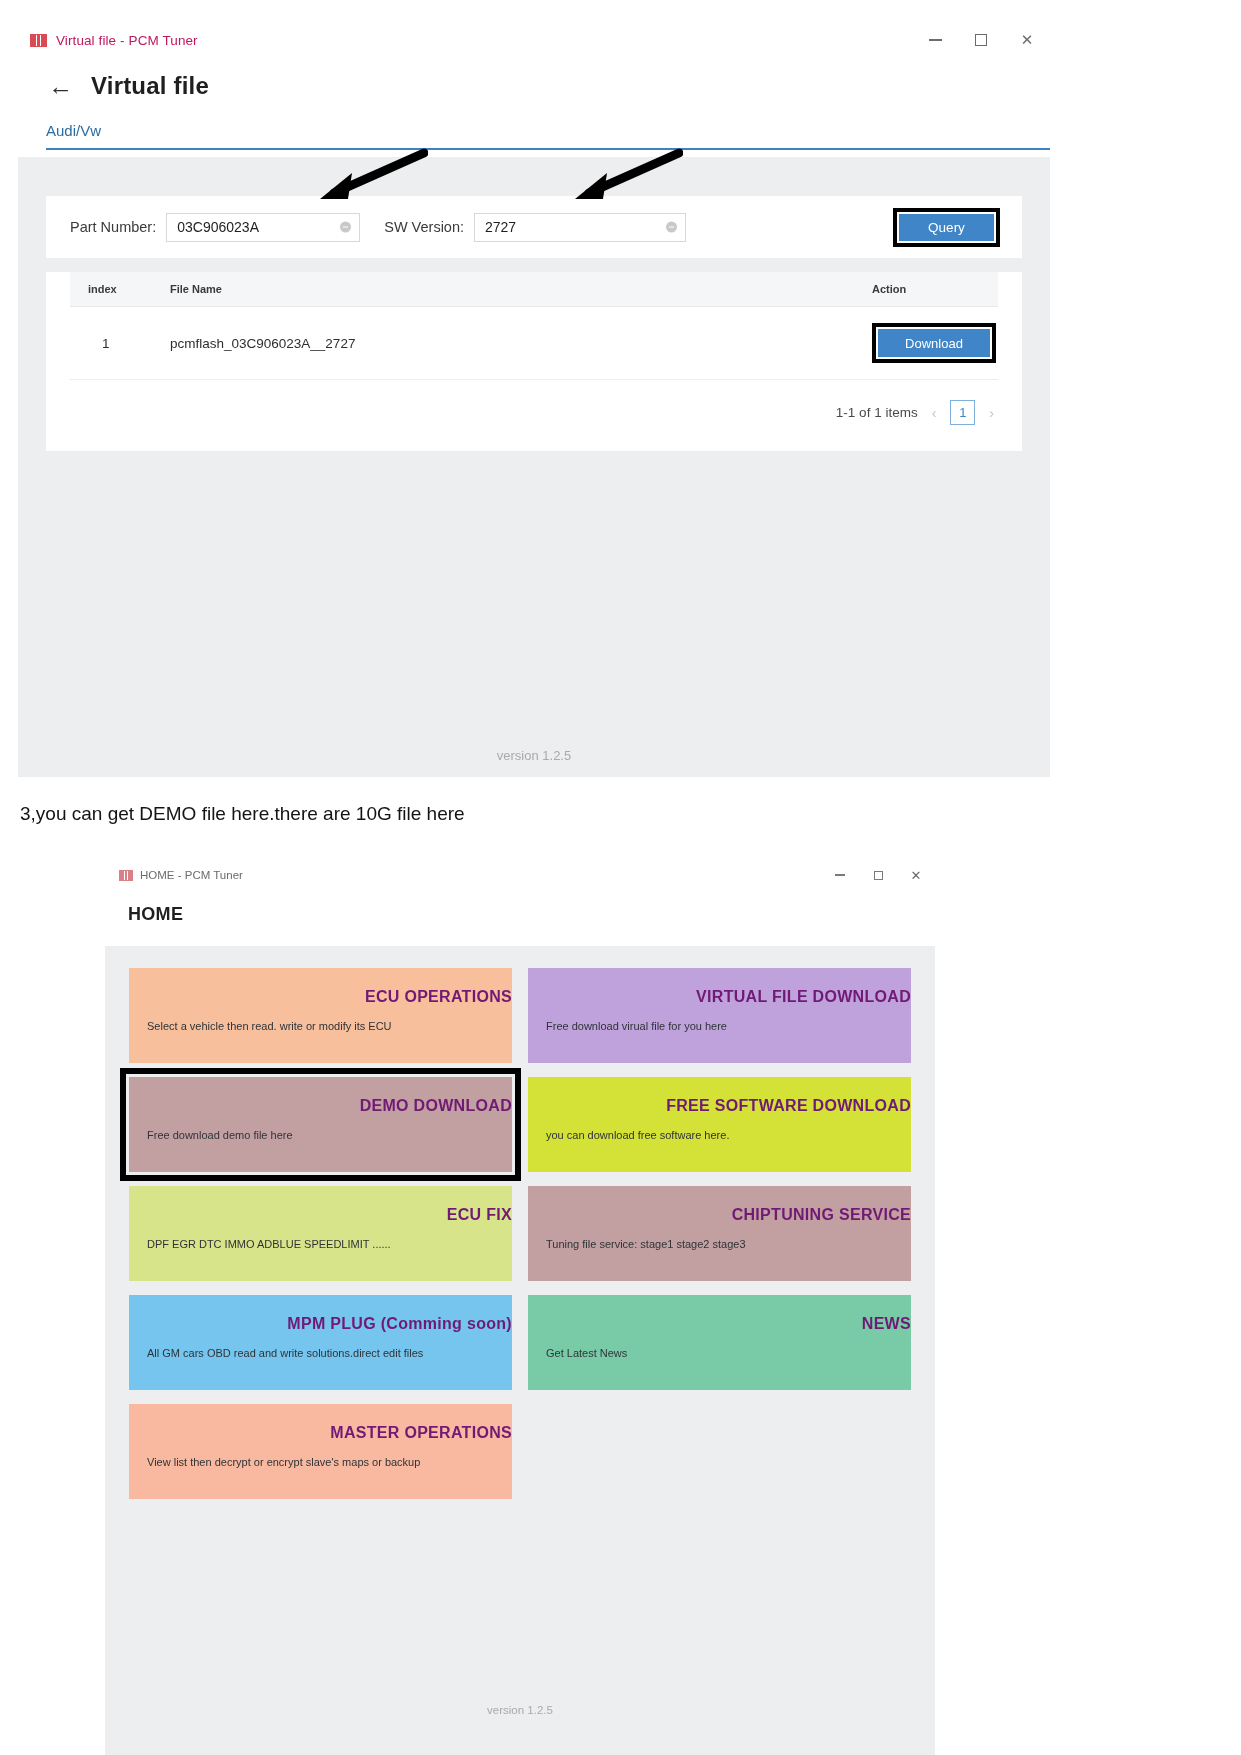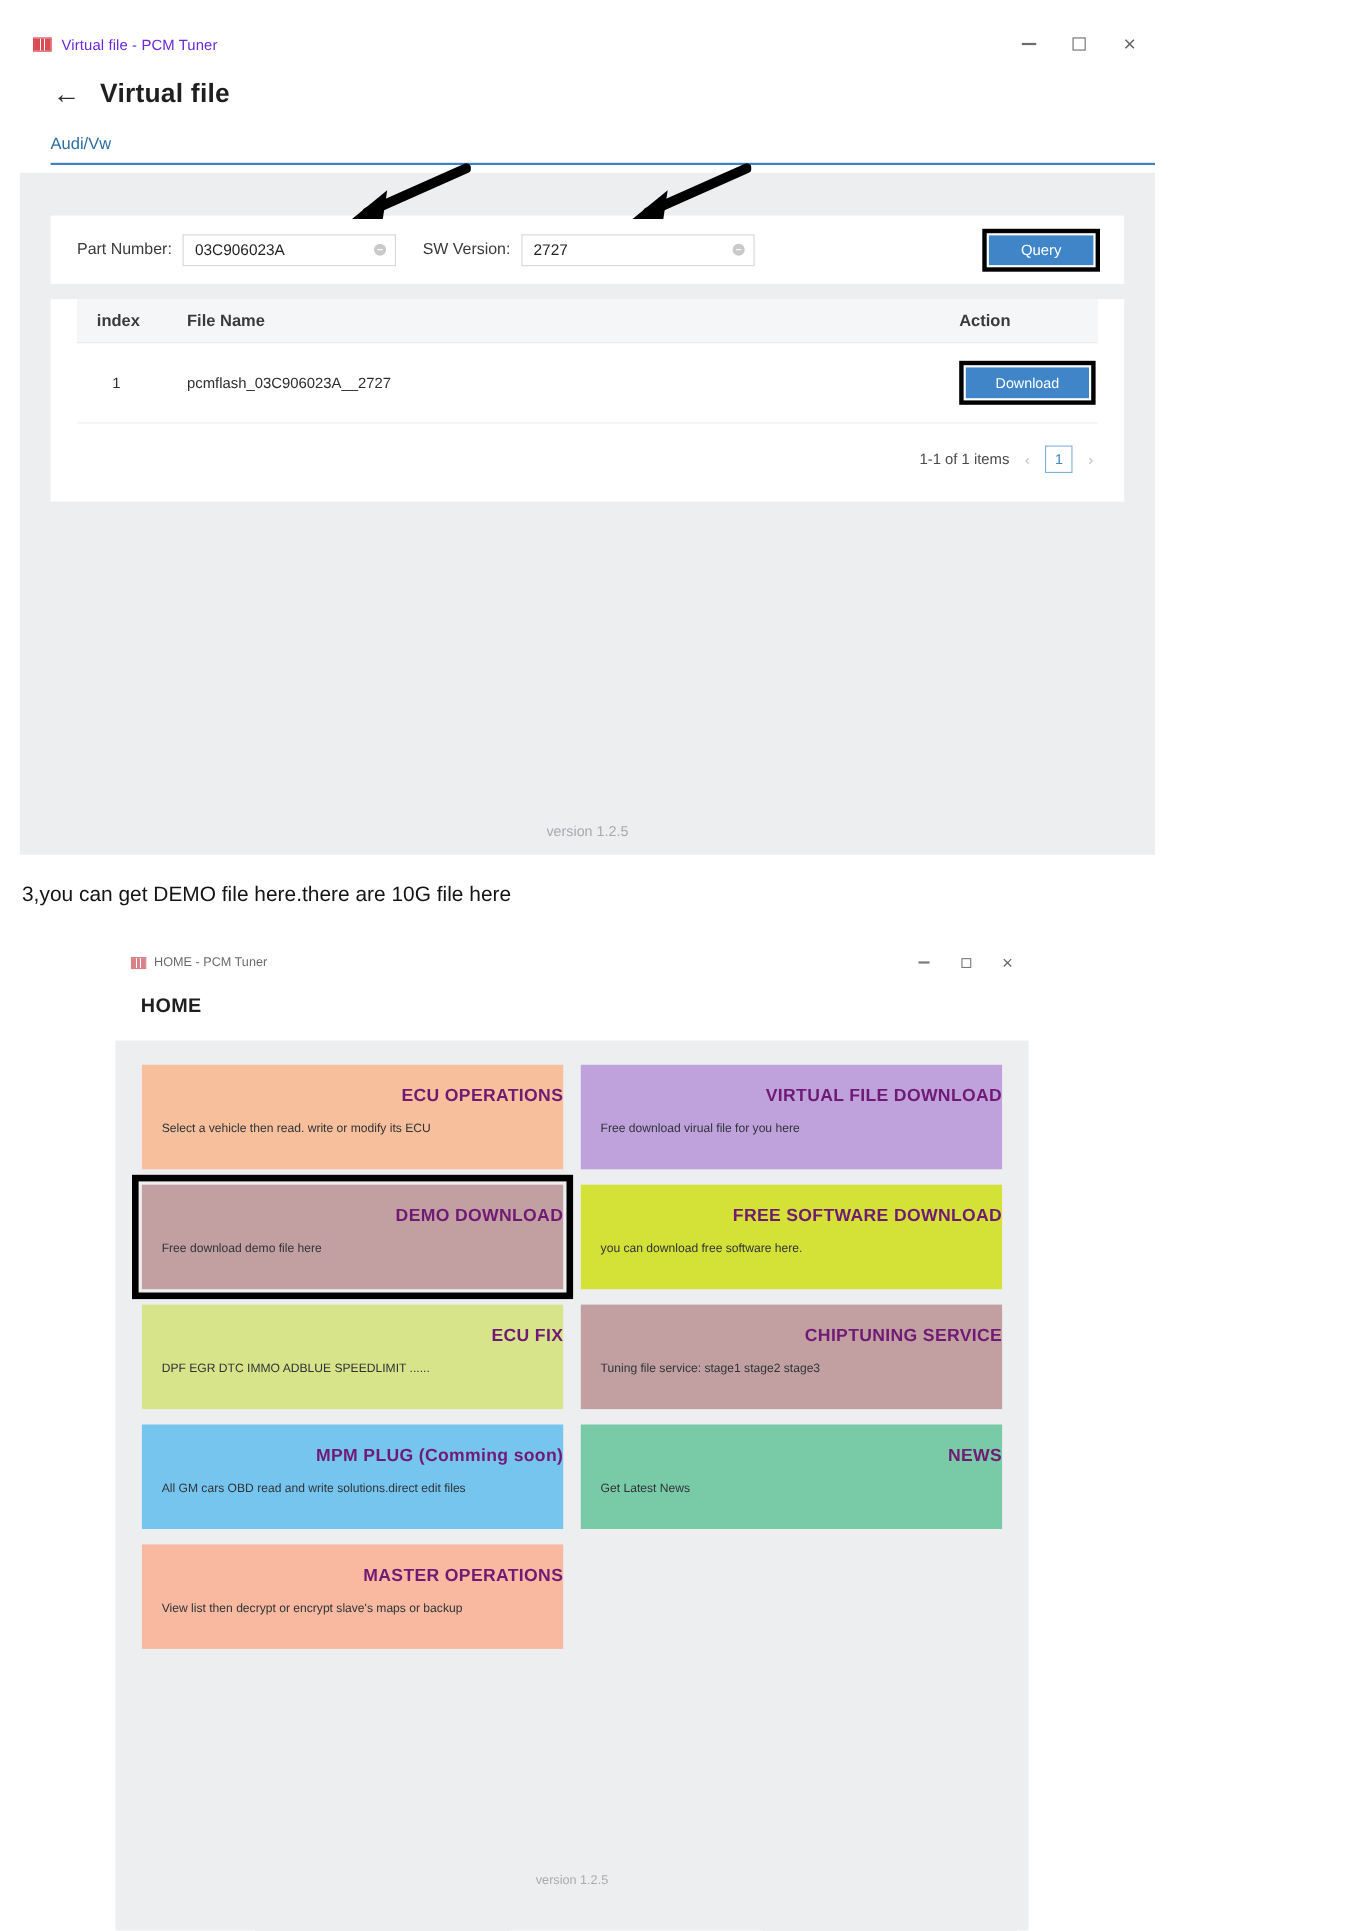--- a/index.html
+++ b/index.html
@@ -23,21 +23,21 @@
     height:36px; display:flex; align-items:center;
     padding-left:12px; background:#ffffff;
   }
   .app-logo {
     width:17px; height:13px; margin-right:9px;
     background:
       linear-gradient(90deg,#d94a52 0 33%, #ffffff 33% 40%, #d94a52 40% 62%, #ffffff 62% 69%, #d94a52 69% 100%);
     border:1px solid #d94a52;
     flex:0 0 auto;
   }
-  .title-text { font-size:13.5px; color:#6d28d9; letter-spacing:.1px; }
+  .title-text { font-size:13.5px; color:#be185d; letter-spacing:.1px; }
   .win-controls {
     margin-left:auto; display:flex; align-items:center;
   }
   .wc { width:46px; height:32px; display:flex; align-items:center; justify-content:center; color:#6b6b6b; font-size:15px; }
   .wc .min { display:block; width:13px; height:1.6px; background:#6b6b6b; }
   .wc .max { display:block; width:12px; height:12px; border:1.6px solid #6b6b6b; }
 
   .page-head {
     display:flex; align-items:center;
     padding:14px 0 8px 30px;
@@ -94,21 +94,21 @@
   .result-card { margin-top:14px; padding:0 0 26px 0; }
   .result-head {
     display:flex; align-items:center; height:56px; padding:0 22px 0 24px;
   }
   .result-title { font-size:15.5px; font-weight:700; color:#2b2b2b; letter-spacing:.4px; }
   .result-icons { margin-left:auto; display:flex; align-items:center; gap:30px; color:#6f7277; }
   .ic { width:19px; height:19px; display:block; }
 
   table.rt { width:calc(100% - 48px); margin:0 24px; border-collapse:collapse; }
   table.rt th {
-    background:#f5f6f7; font-size:15px; font-weight:700; color:#3a3a3a;
+    background:#f5f6f7; font-size:11px; font-weight:700; color:#3a3a3a;
     text-align:left; padding:11px 0 11px 14px; border-bottom:1px solid #e9eaec;
   }
   table.rt th.c-index { width:86px; padding-left:18px; }
   table.rt th.c-action { width:140px; }
   table.rt td {
     font-size:13.5px; color:#2e2e2e; padding:16px 0 16px 14px; border-bottom:1px solid #ededed;
     vertical-align:middle;
   }
   table.rt td.c-index { padding-left:32px; }
   .dl-wrap { display:inline-block; border:4px solid #000; padding:2px; background:#fff; }

